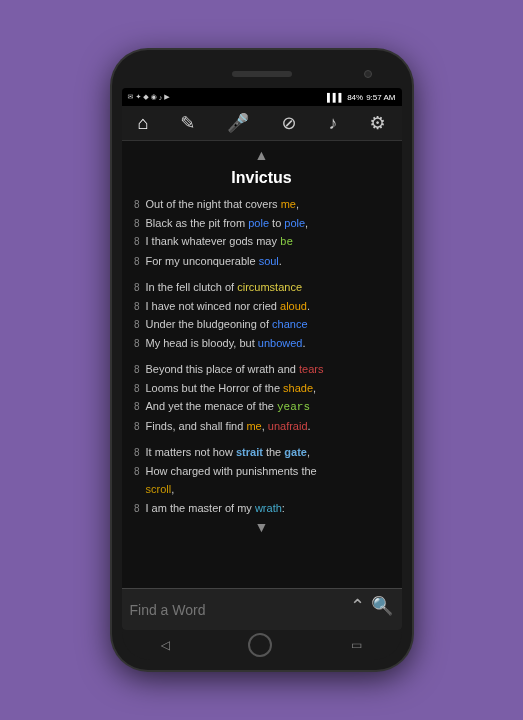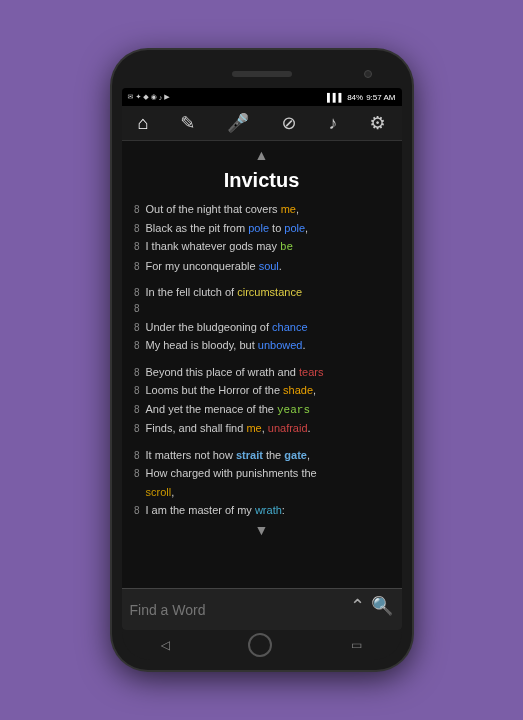--- a/index.html
+++ b/index.html
@@ -124,21 +124,21 @@
     }
 
     .scroll-arrow {
       color: #888;
       font-size: 14px;
     }
 
     .poem-title {
       text-align: center;
       color: #fff;
-      font-size: 20px;
+      font-size: 16px;
       font-weight: bold;
       padding: 4px 0 8px 0;
     }
 
     .poem-line {
       display: flex;
       align-items: baseline;
       padding: 1px 8px 1px 4px;
       font-size: 11px;
       min-height: 16px;
@@ -287,20 +287,21 @@
       </div>
 
       <div class="blank-line"></div>
 
       <div class="poem-line">
         <span class="line-number">8</span>
         <span class="line-text">In the fell clutch of <span class="hl-yellow">circumstance</span></span>
       </div>
       <div class="poem-line">
         <span class="line-number">8</span>
+        <span class="line-text">I have not winced nor cried <span class="hl-orange">aloud</span>.</span>
       </div>
       <div class="poem-line">
         <span class="line-number">8</span>
         <span class="line-text">Under the bludgeoning of <span class="hl-blue">chance</span></span>
       </div>
       <div class="poem-line">
         <span class="line-number">8</span>
         <span class="line-text">My head is bloody, but <span class="hl-blue">unbowed</span>.</span>
       </div>
 

